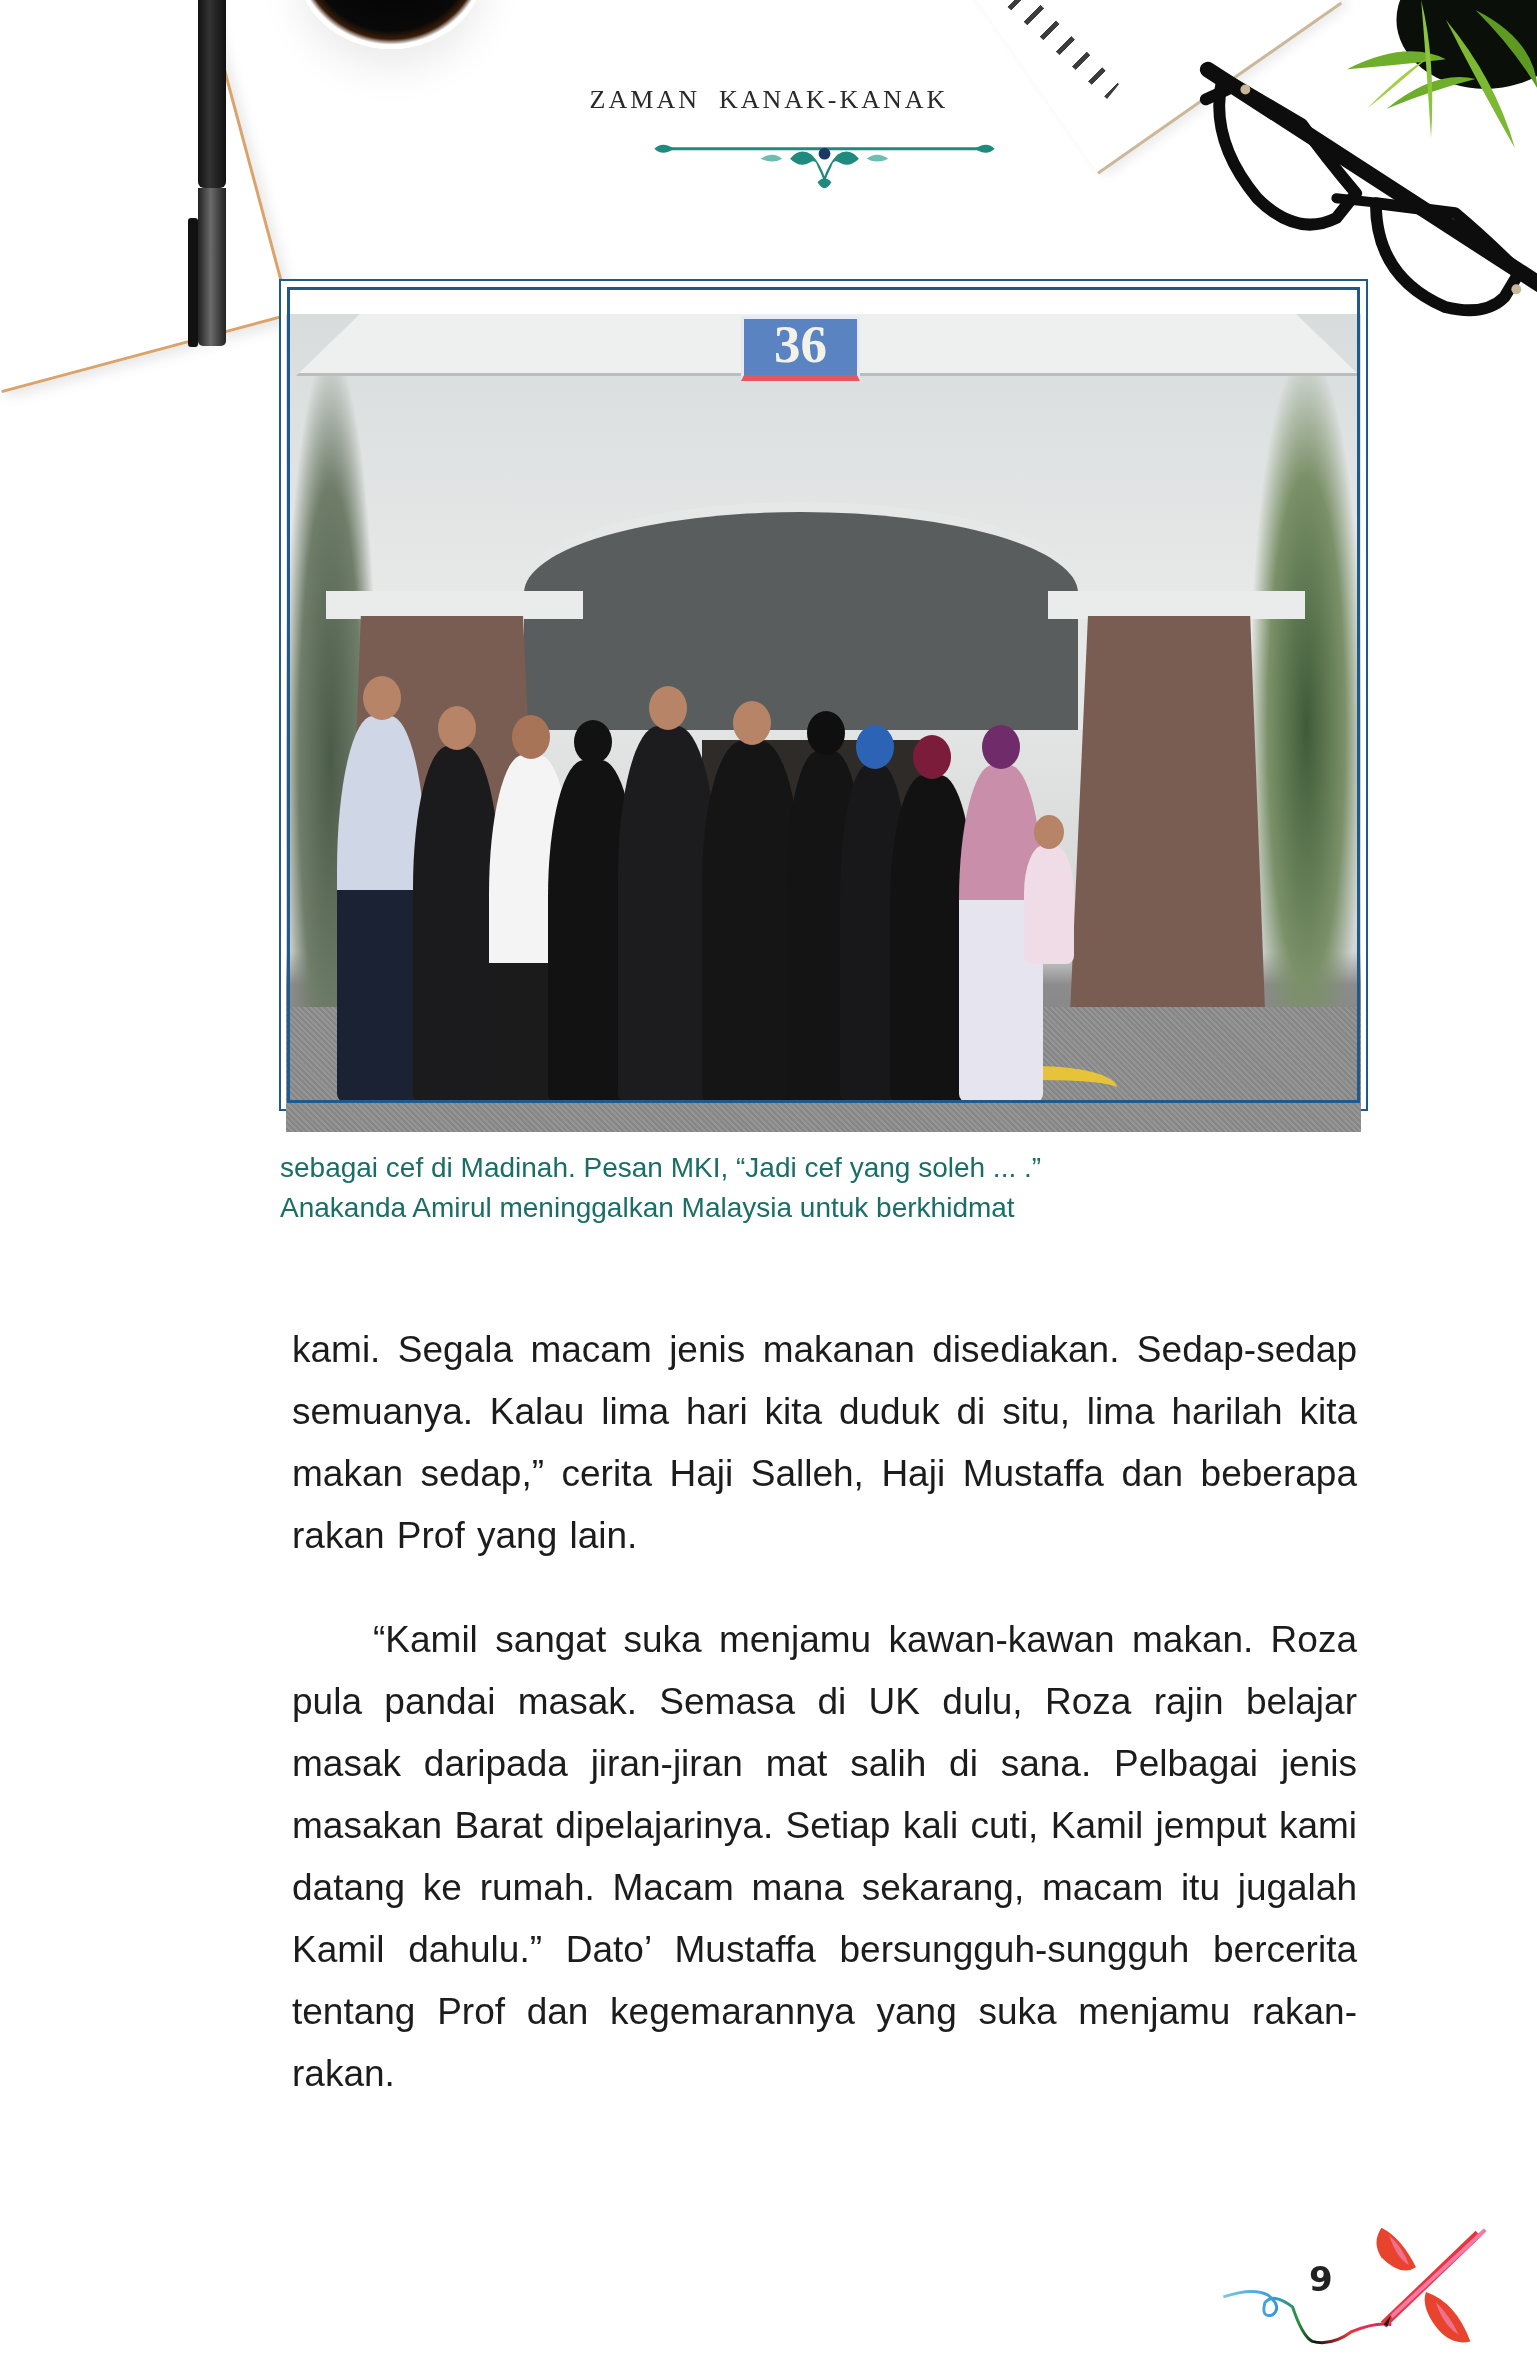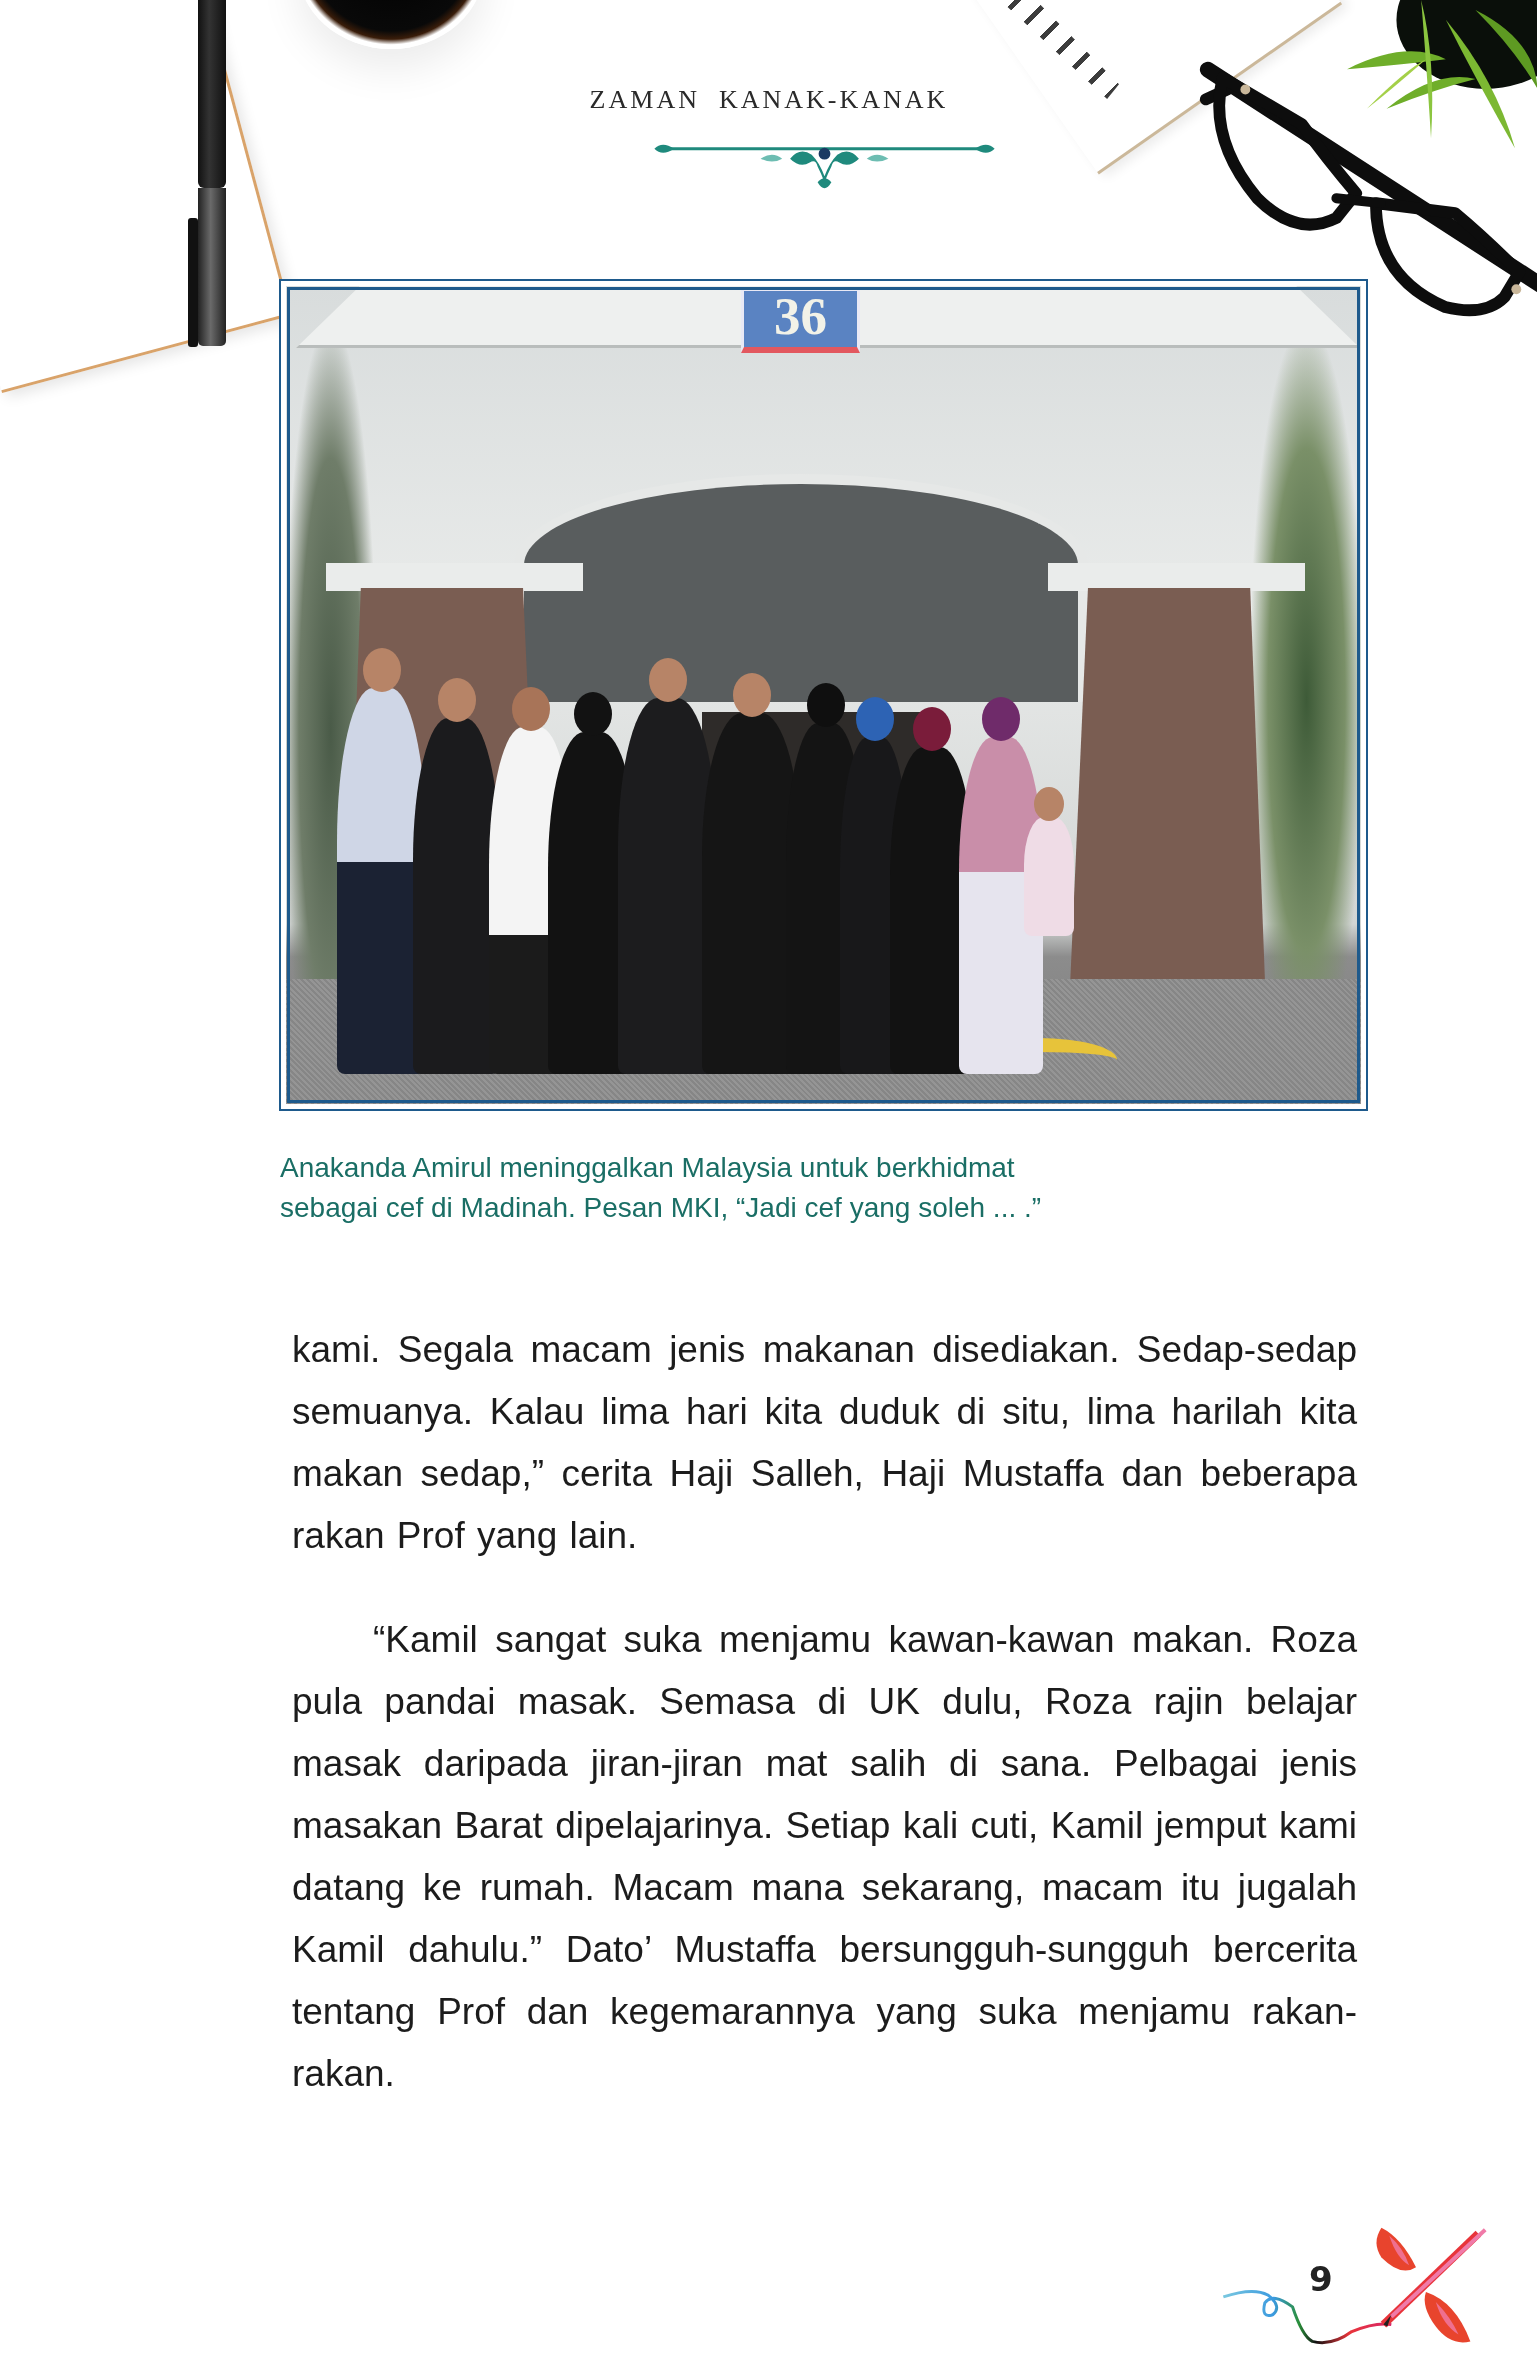--- a/index.html
+++ b/index.html
@@ -54,20 +54,21 @@
   .ornament { left: 651px; top: 137px; width: 347px; height: 59px; }
 
   
   .photo-frame {
     left: 279px; top: 279px; width: 1089px; height: 832px;
     border: 2px solid #1e5a8c; padding: 5px; background: #fff; box-sizing: border-box;
   }
   .photo {
     position: relative; width: 100%; height: 100%; overflow: hidden;
     background: linear-gradient(#d8dcdc 0%, #e9ebea 40%, #d2d5d4 78%, #8c8c8c 82%, #7a7a7a 100%);
+    margin-top: 28px;
   }
   .photo-inner-border {
     position: absolute; left: 6px; top: 6px; right: 6px; bottom: 6px;
     border: 3px solid #1e5a8c; pointer-events: none; z-index: 5;
   }
   .bg-tree-left { left: 0; top: 59px; width: 89px; height: 644px;
     background: radial-gradient(ellipse at 50% 60%, #4a5b48 0%, #6f7d69 50%, transparent 75%); }
   .bg-tree-right { right: 0; top: 59px; width: 109px; height: 644px;
     background: radial-gradient(ellipse at 50% 55%, #3e5b38 0%, #7a9068 50%, transparent 75%); }
   .roof-gable {
@@ -220,22 +221,22 @@
         <div class="head" style="background:#6f2b6a"></div>
       </div>
     <div class="person" style="left:738px;bottom:168px;width:50px;height:119px;background:#efdce6">
         <div class="head" style="width:30px;height:34px;margin-left:-15px;top:-30px"></div>
       </div>
   </div>
   <div class="photo-inner-border"></div>
 </div>
 
 <div class="abs caption">
+  <div>sebagai cef di Madinah. Pesan MKI, “Jadi cef yang soleh ... .”</div>
   <div>Anakanda Amirul meninggalkan Malaysia untuk berkhidmat</div>
-  <div>sebagai cef di Madinah. Pesan MKI, “Jadi cef yang soleh ... .”</div>
 </div>
 
 <div class="abs body-text">
   <p>kami. Segala macam jenis makanan disediakan. Sedap-sedap semuanya. Kalau lima hari kita duduk di situ, lima harilah kita makan sedap,” cerita Haji Salleh, Haji Mustaffa dan beberapa rakan Prof yang lain.</p>
   <p>“Kamil sangat suka menjamu kawan-kawan makan. Roza pula pandai masak. Semasa di UK dulu, Roza rajin belajar masak daripada jiran-jiran mat salih di sana. Pelbagai jenis masakan Barat dipelajarinya. Setiap kali cuti, Kamil jemput kami datang ke rumah. Macam mana sekarang, macam itu jugalah Kamil dahulu.” Dato’ Mustaffa bersungguh-sungguh bercerita tentang Prof dan kegemarannya yang suka menjamu rakan-rakan.</p>
 </div>
 
 <svg class="abs pencil-bird" viewBox="0 0 330 170">
   <defs>
     <linearGradient id="ink" x1="0" x2="1">

